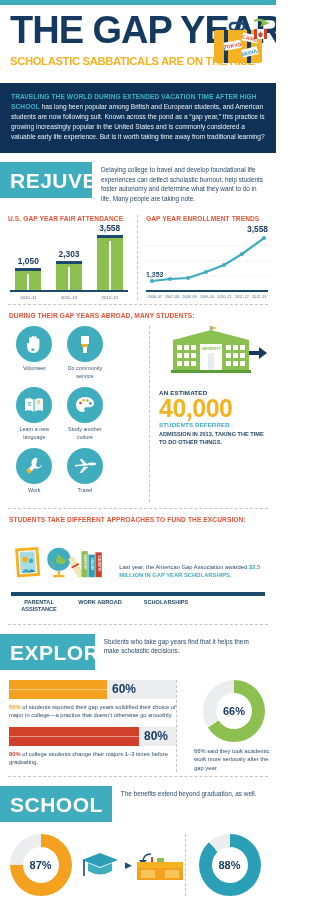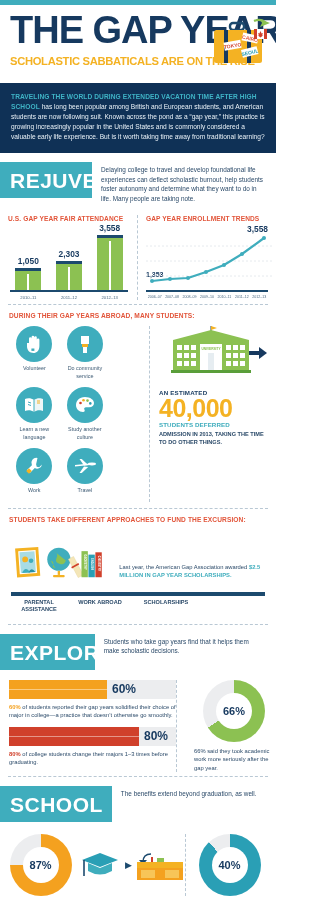--- a/index.html
+++ b/index.html
@@ -448,21 +448,21 @@
         <rect x="22" y="10" width="7" height="4" fill="#8cc152"></rect>
         <rect x="2" y="14" width="46" height="6" fill="#f4b223"></rect>
         <rect x="2" y="20" width="46" height="12" fill="#f4a11f"></rect>
         <rect x="6" y="22" width="14" height="8" fill="#f7c558"></rect>
         <rect x="30" y="22" width="14" height="8" fill="#f7c558"></rect>
       </svg>
     </div>
     <div class="invest-right vdash">
       <div class="donut" style="background:conic-gradient(#2a9fb5 0% 88%, #ecedef 88% 100%)">
         <div class="hole">
-            <span>40%</span>
+            <span>88%</span>
           </div>
       </div>
     </div>
   </div>
 
   <div style="display:flex;padding:5px 9px 0 9px">
     
     
   </div>
 

